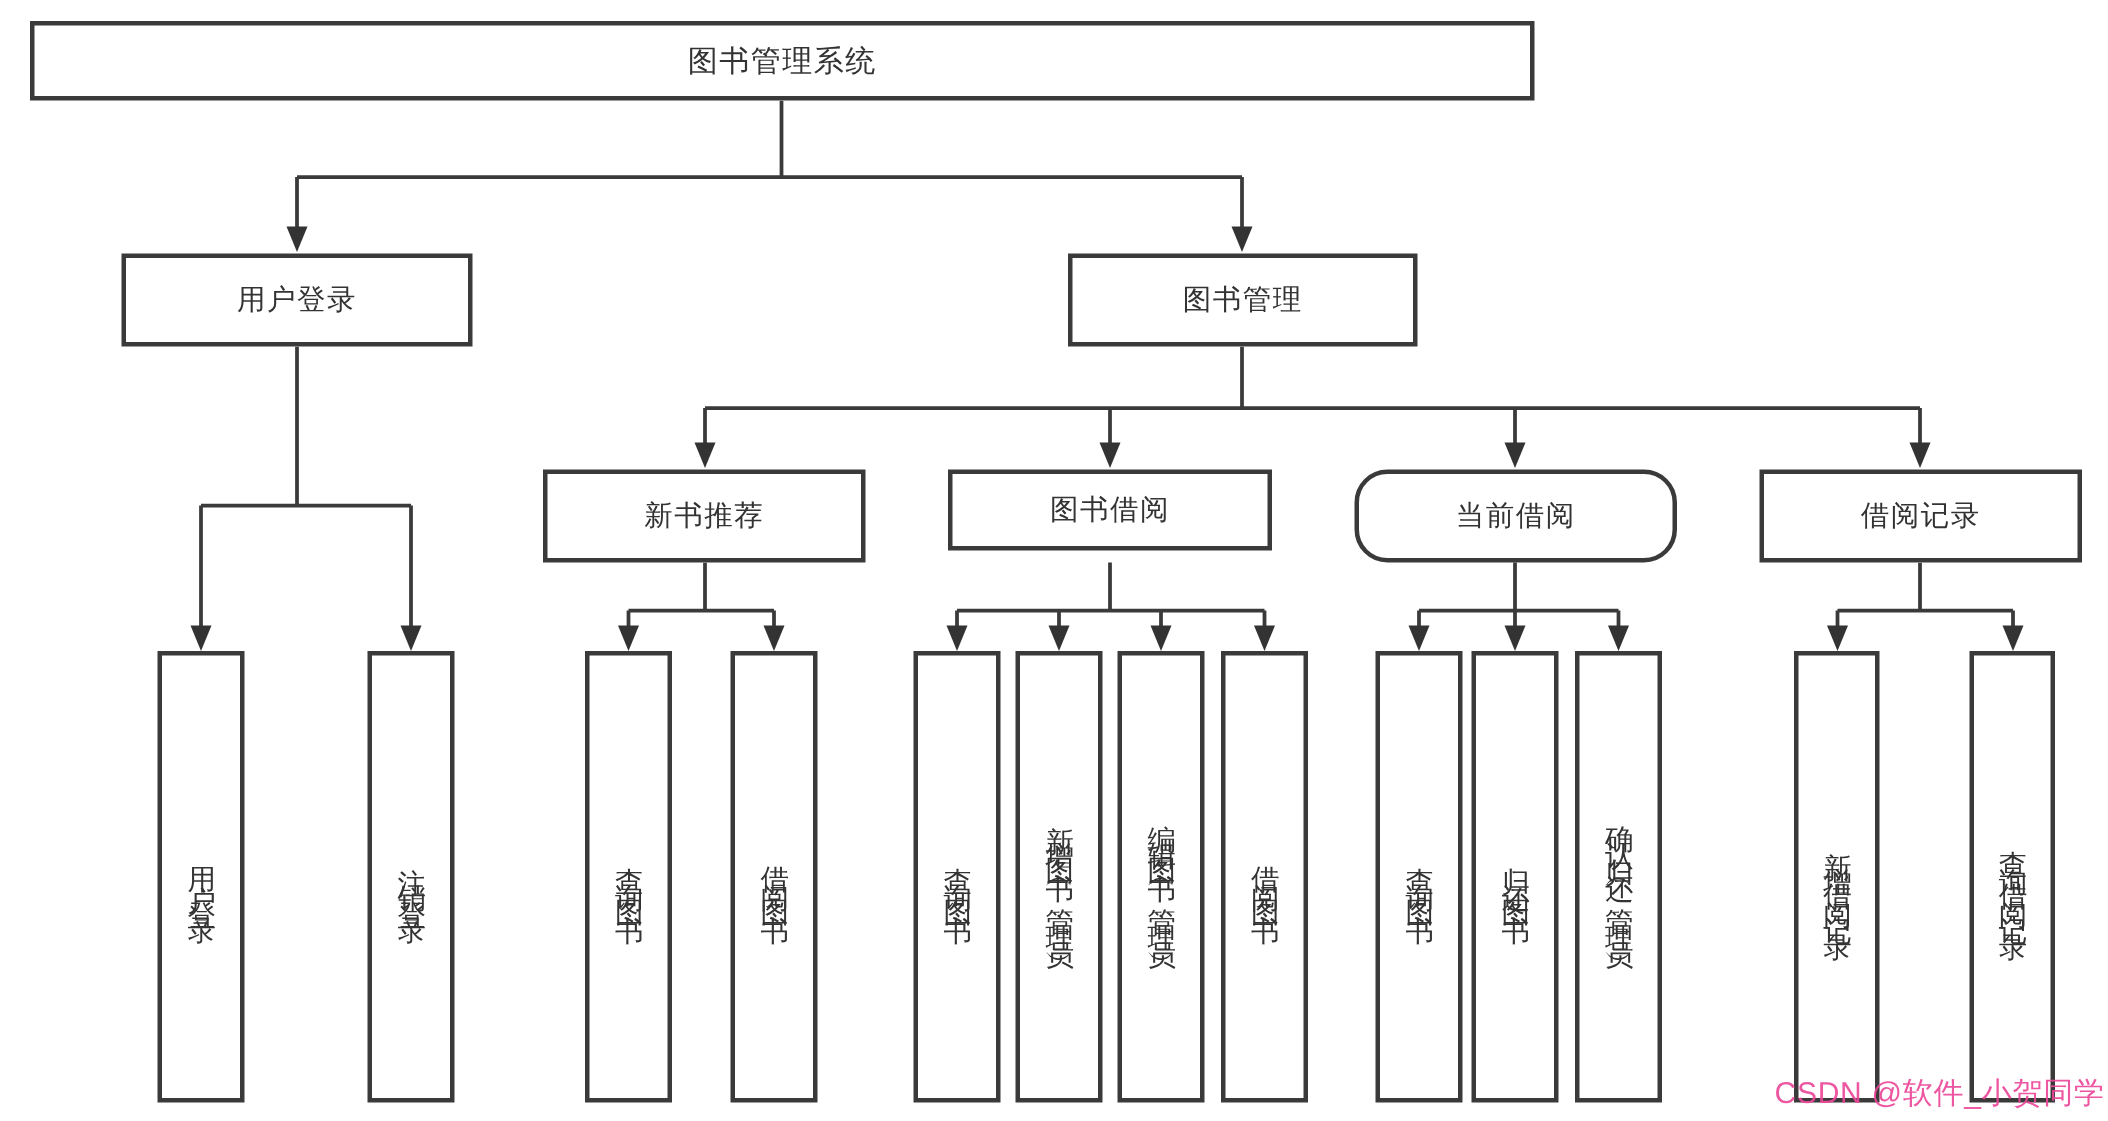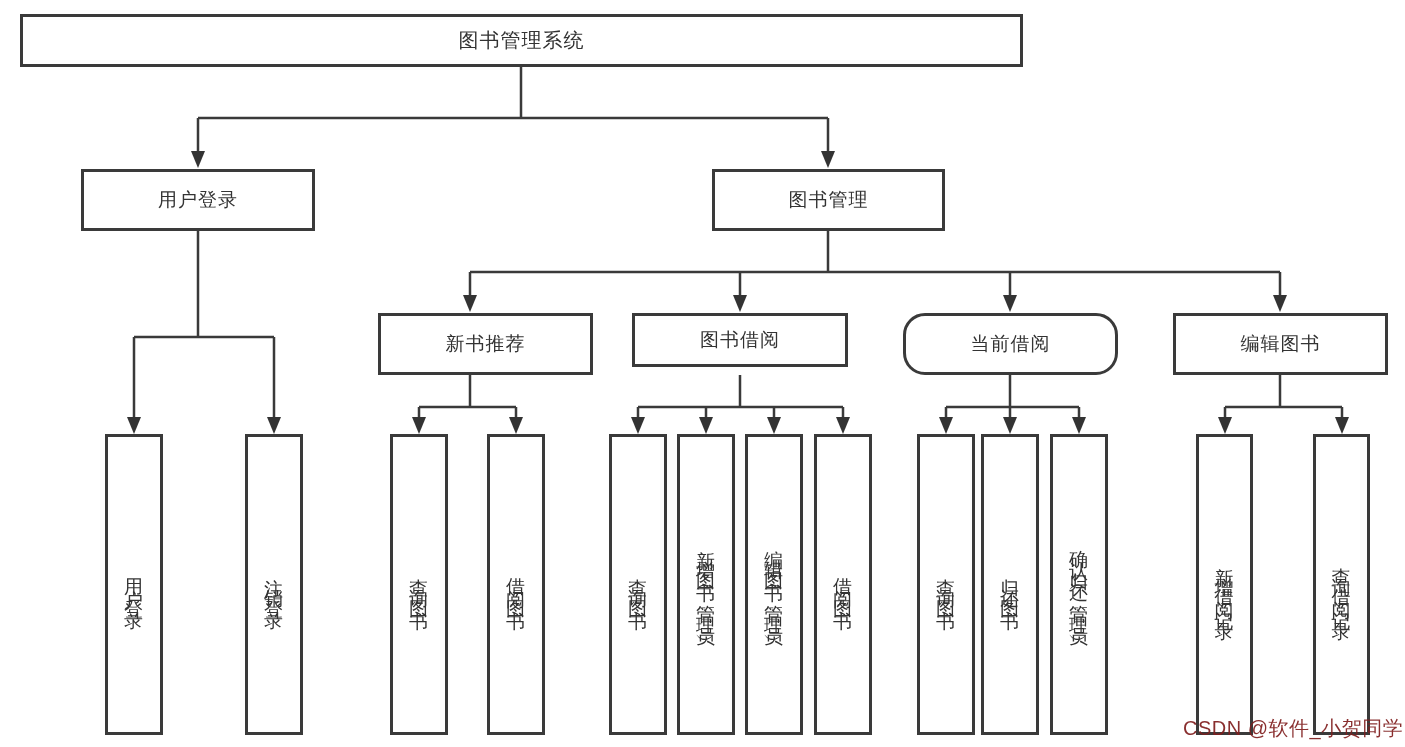--- a/index.html
+++ b/index.html
@@ -34,21 +34,21 @@
     font-size:19px;
     letter-spacing:11px;
     line-height:1;
   }
   
   .n-root   { left:20px;  top:14px;  width:1003px; height:53px; }
   
   .n-login  { left:81px;  top:169px; width:234px; height:62px; }
   .n-mgmt   { left:712px; top:169px; width:233px; height:62px; }
   
-  .n-rec    { left:362px;  top:313px; width:215px; height:62px;margin-left:16px; }
+  .n-rec    { left:362px;  top:313px; width:215px; height:62px; }
   .n-bb     { left:632px;  top:313px; width:216px; height:54px; }
   .n-cb     { left:903px;  top:313px; width:215px; height:62px;border-radius:22px; }
   .n-br     { left:1173px; top:313px; width:215px; height:62px; }
   
   .leaf { top:434px; width:58px; height:301px; }
   .l-ulogin  { left:105px; }
   .l-logout  { left:245px; }
   .l-recq    { left:390px; }
   .l-recb    { left:487px; }
   .l-bbq     { left:609px; }
@@ -57,21 +57,21 @@
   .l-bbb     { left:814px; }
   .l-cbq     { left:917px; }
   .l-cbr     { left:981px; }
   .l-cbc     { left:1050px; }
   .l-bra     { left:1196px; width:57px; }
   .l-brq     { left:1313px; width:57px; }
   .watermark {
     position:absolute;
     left:1183px; top:715px;
     font-size:20px;
-    color:#7f1d1d;
+    color:#ec4899;
     opacity:0.92;
     z-index:5;
     white-space:nowrap;
     letter-spacing:0.5px;
   }
 </style>
 </head>
 <body>
 
 <div class="stage">
@@ -111,21 +111,21 @@
   </svg>
 
   <div class="node h title n-root">图书管理系统</div>
 
   <div class="node h n-login">用户登录</div>
   <div class="node h n-mgmt">图书管理</div>
 
   <div class="node h n-rec">新书推荐</div>
   <div class="node h n-bb">图书借阅</div>
   <div class="node h n-cb">当前借阅</div>
-  <div class="node h n-br">编辑图书</div>
+  <div class="node h n-br">借阅记录</div>
 
   <div class="node v leaf l-ulogin">用户登录</div>
   <div class="node v leaf l-logout">注销登录</div>
 
   <div class="node v leaf l-recq">查询图书</div>
   <div class="node v leaf l-recb">借阅图书</div>
 
   <div class="node v leaf l-bbq">查询图书</div>
   <div class="node v leaf l-bba">新增图书（管理员）</div>
   <div class="node v leaf l-bbe">编辑图书（管理员）</div>

